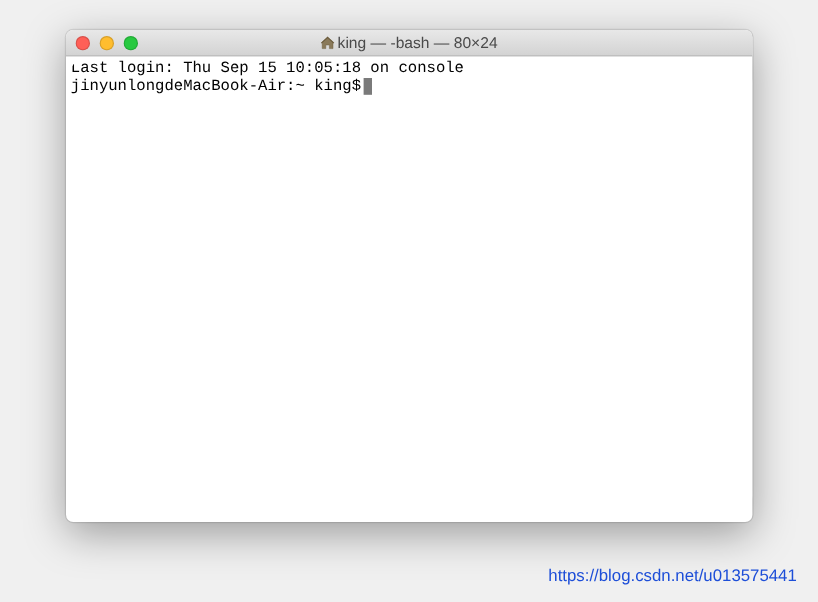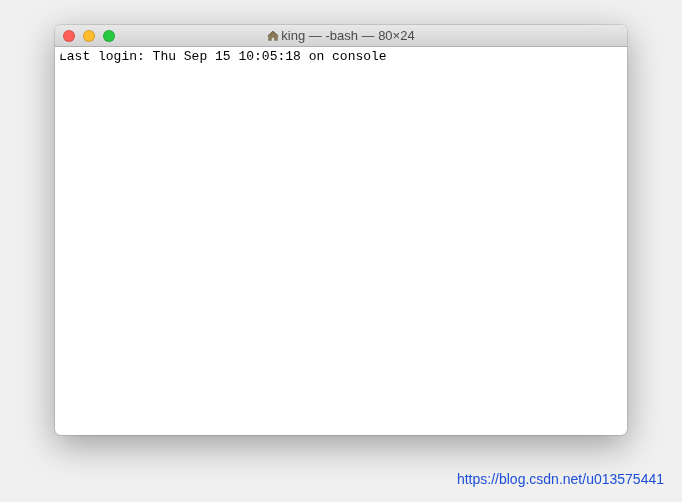--- a/index.html
+++ b/index.html
@@ -119,16 +119,20 @@
         <svg viewBox="0 0 16 16" width="12" height="12">
           <path d="M8 2 L2 7 L2 14 L6 14 L6 10 L10 10 L10 14 L14 14 L14 7 Z" fill="#8a7a5a" stroke="#6a5a3a" stroke-width="0.5"></path>
           <path d="M1 8 L8 1.5 L15 8" fill="none" stroke="#6a5a3a" stroke-width="1.2"></path>
         </svg>
       </span>
       <span>king — -bash — 80×24</span>
     </div>
   </div>
   <div class="terminal-body">
     <div class="terminal-line">Last login: Thu Sep 15 10:05:18 on console</div>
+    <div class="prompt-line">
+      <span>jinyunlongdeMacBook-Air:~ king$ </span>
+        <span class="cursor-block"></span>
+    </div>
   </div>
 </div>
 
 <div class="watermark">https://blog.csdn.net/u013575441</div>
 
 </body></html>

